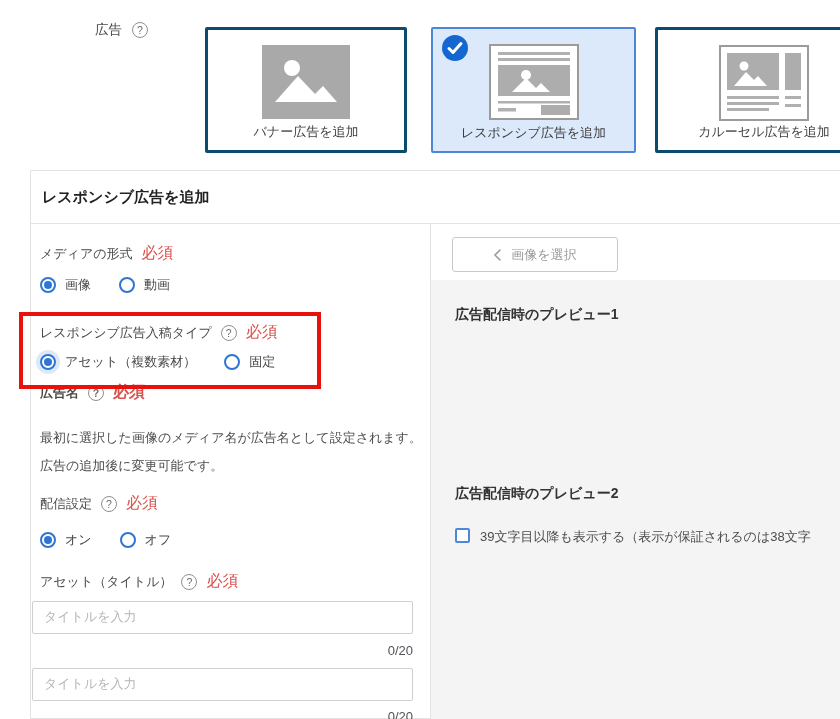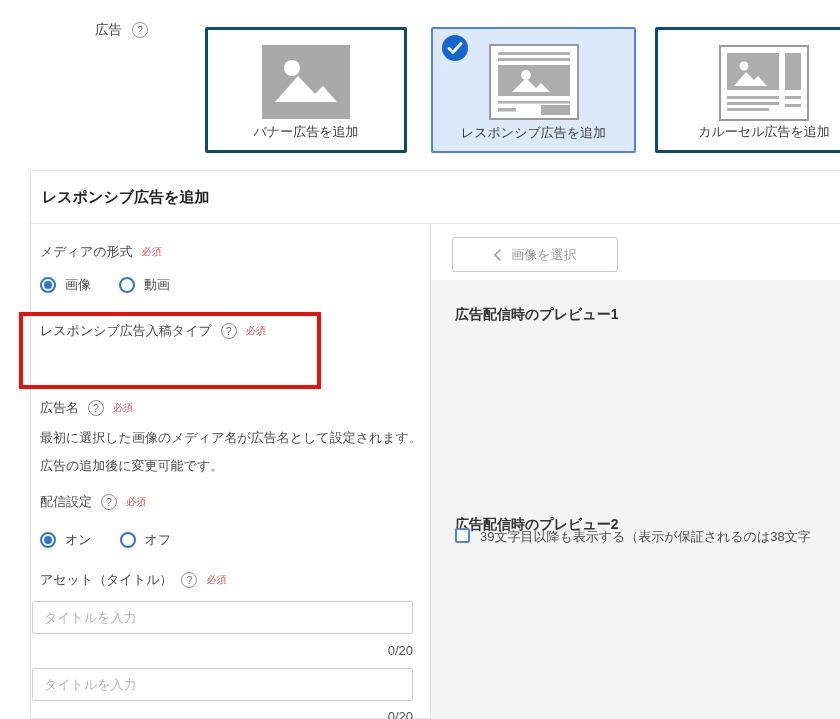--- a/index.html
+++ b/index.html
@@ -20,33 +20,33 @@
   .card-label { position:absolute; bottom:9px; left:0; right:0; text-align:center; font-size:13px; color:#3f3f3f; }
   .check-badge { position:absolute; left:8px; top:5px; width:28px; height:28px; }
 
   
   .panel { left:30px; top:170px; width:811px; height:549px; border:1px solid #e3e3e3; background:#fff; }
   .panel-header { position:absolute; left:0; top:0; width:100%; height:53px; border-bottom:1px solid #e3e3e3; }
   .panel-title { position:absolute; left:11px; top:17px; font-size:15px; font-weight:bold; color:#222; }
 
   
   .field-label { display:flex; align-items:center; gap:9px; font-size:13px; color:#4a4a4a; }
-  .required { color:#d9534f; font-size:10px; }
+  .required { color:#d9534f; font-size:16px; }
   .radio-row { display:flex; align-items:center; gap:28px; }
   .radio-option { display:flex; align-items:center; gap:9px; font-size:13px; color:#4a4a4a; cursor:pointer; }
   .radio { width:16px; height:16px; border:2px solid #2e75d4; border-radius:50%; background:#fff; flex:0 0 auto; }
   .radio.selected::after { content:""; display:block; width:8px; height:8px; margin:2px; border-radius:50%; background:#2e75d4; }
   .radio.halo { box-shadow:0 0 0 4px rgba(46,117,212,0.16); }
 
   .annotation-box { left:19px; top:312px; width:302px; height:77px; border:4px solid #e8110e; background:transparent; pointer-events:none; z-index:5; }
 
   .description { left:40px; top:424px; width:384px; font-size:13px; line-height:28px; color:#4d4d4d; }
 
   .text-input { left:32px; width:381px; height:33px; border:1px solid #cfcfcf; border-radius:2px; background:#fff;
-                font-size:13px; color:#0f766e; padding:0 11px; outline:none; font-family:Liberation Sans, sans-serif; }
+                font-size:13px; color:#0f766e; padding:0 11px; outline:none; font-family:Liberation Mono, monospace; }
   .text-input::placeholder { color:#b5b5b5; }
   .counter { left:32px; width:381px; text-align:right; font-size:13px; color:#4f5357; }
 
   .v-divider { left:430px; top:223px; width:1px; height:496px; background:#e3e3e3; }
 
   .select-image-btn { left:452px; top:237px; width:166px; height:35px; background:#fff; border:1px solid #c9c9c9;
                       border-radius:3px; display:flex; align-items:center; justify-content:center; gap:10px;
                       font-size:13px; color:#999; cursor:pointer; }
 
   .preview-area { left:431px; top:280px; width:409px; height:439px; background:#f4f4f4; }
@@ -138,22 +138,32 @@
     </span>
   </div>
 
   <div class="abs annotation-box"></div>
 
   <div class="abs field-label" style="left:40px;top:322px;">
     <span>レスポンシブ広告入稿タイプ</span>
     <span class="help-icon">?</span>
     <span class="required">必須</span>
   </div>
-
-  <div class="abs field-label" style="left:40px;top:399px;">
+  <div class="abs radio-row" style="left:40px;top:353px;">
+    <span class="radio-option">
+      <span class="radio selected halo"></span>
+      <span>アセット（複数素材）</span>
+    </span>
+    <span class="radio-option">
+      <span class="radio"></span>
+      <span>固定</span>
+    </span>
+  </div>
+
+  <div class="abs field-label" style="left:40px;top:382px;font-weight:bold;">
     <span>広告名</span>
     <span class="help-icon">?</span>
     <span class="required">必須</span>
   </div>
   <div class="abs description">最初に選択した画像のメディア名が広告名として設定されます。広告の追加後に変更可能です。</div>
 
   <div class="abs field-label" style="left:40px;top:493px;">
     <span>配信設定</span>
     <span class="help-icon">?</span>
     <span class="required">必須</span>
@@ -183,20 +193,20 @@
 
   <div class="abs select-image-btn">
     <svg width="8" height="12" viewBox="0 0 8 12">
       <path d="M7 1 L2 6 L7 11" stroke="#999" stroke-width="1.6" fill="none" stroke-linecap="round"></path>
     </svg>
     <span>画像を選択</span>
   </div>
 
   <div class="abs preview-area"></div>
   <div class="abs preview-title" style="left:455px;top:306px;">広告配信時のプレビュー1</div>
-  <div class="abs preview-title" style="left:455px;top:516px;">広告配信時のプレビュー2</div>
+  <div class="abs preview-title" style="left:455px;top:485px;">広告配信時のプレビュー2</div>
 
   <div class="abs checkbox-row">
     <span class="checkbox"></span>
     <span class="checkbox-label">39文字目以降も表示する（表示が保証されるのは38文字</span>
   </div>
 
 </div>
 
 </body></html>

